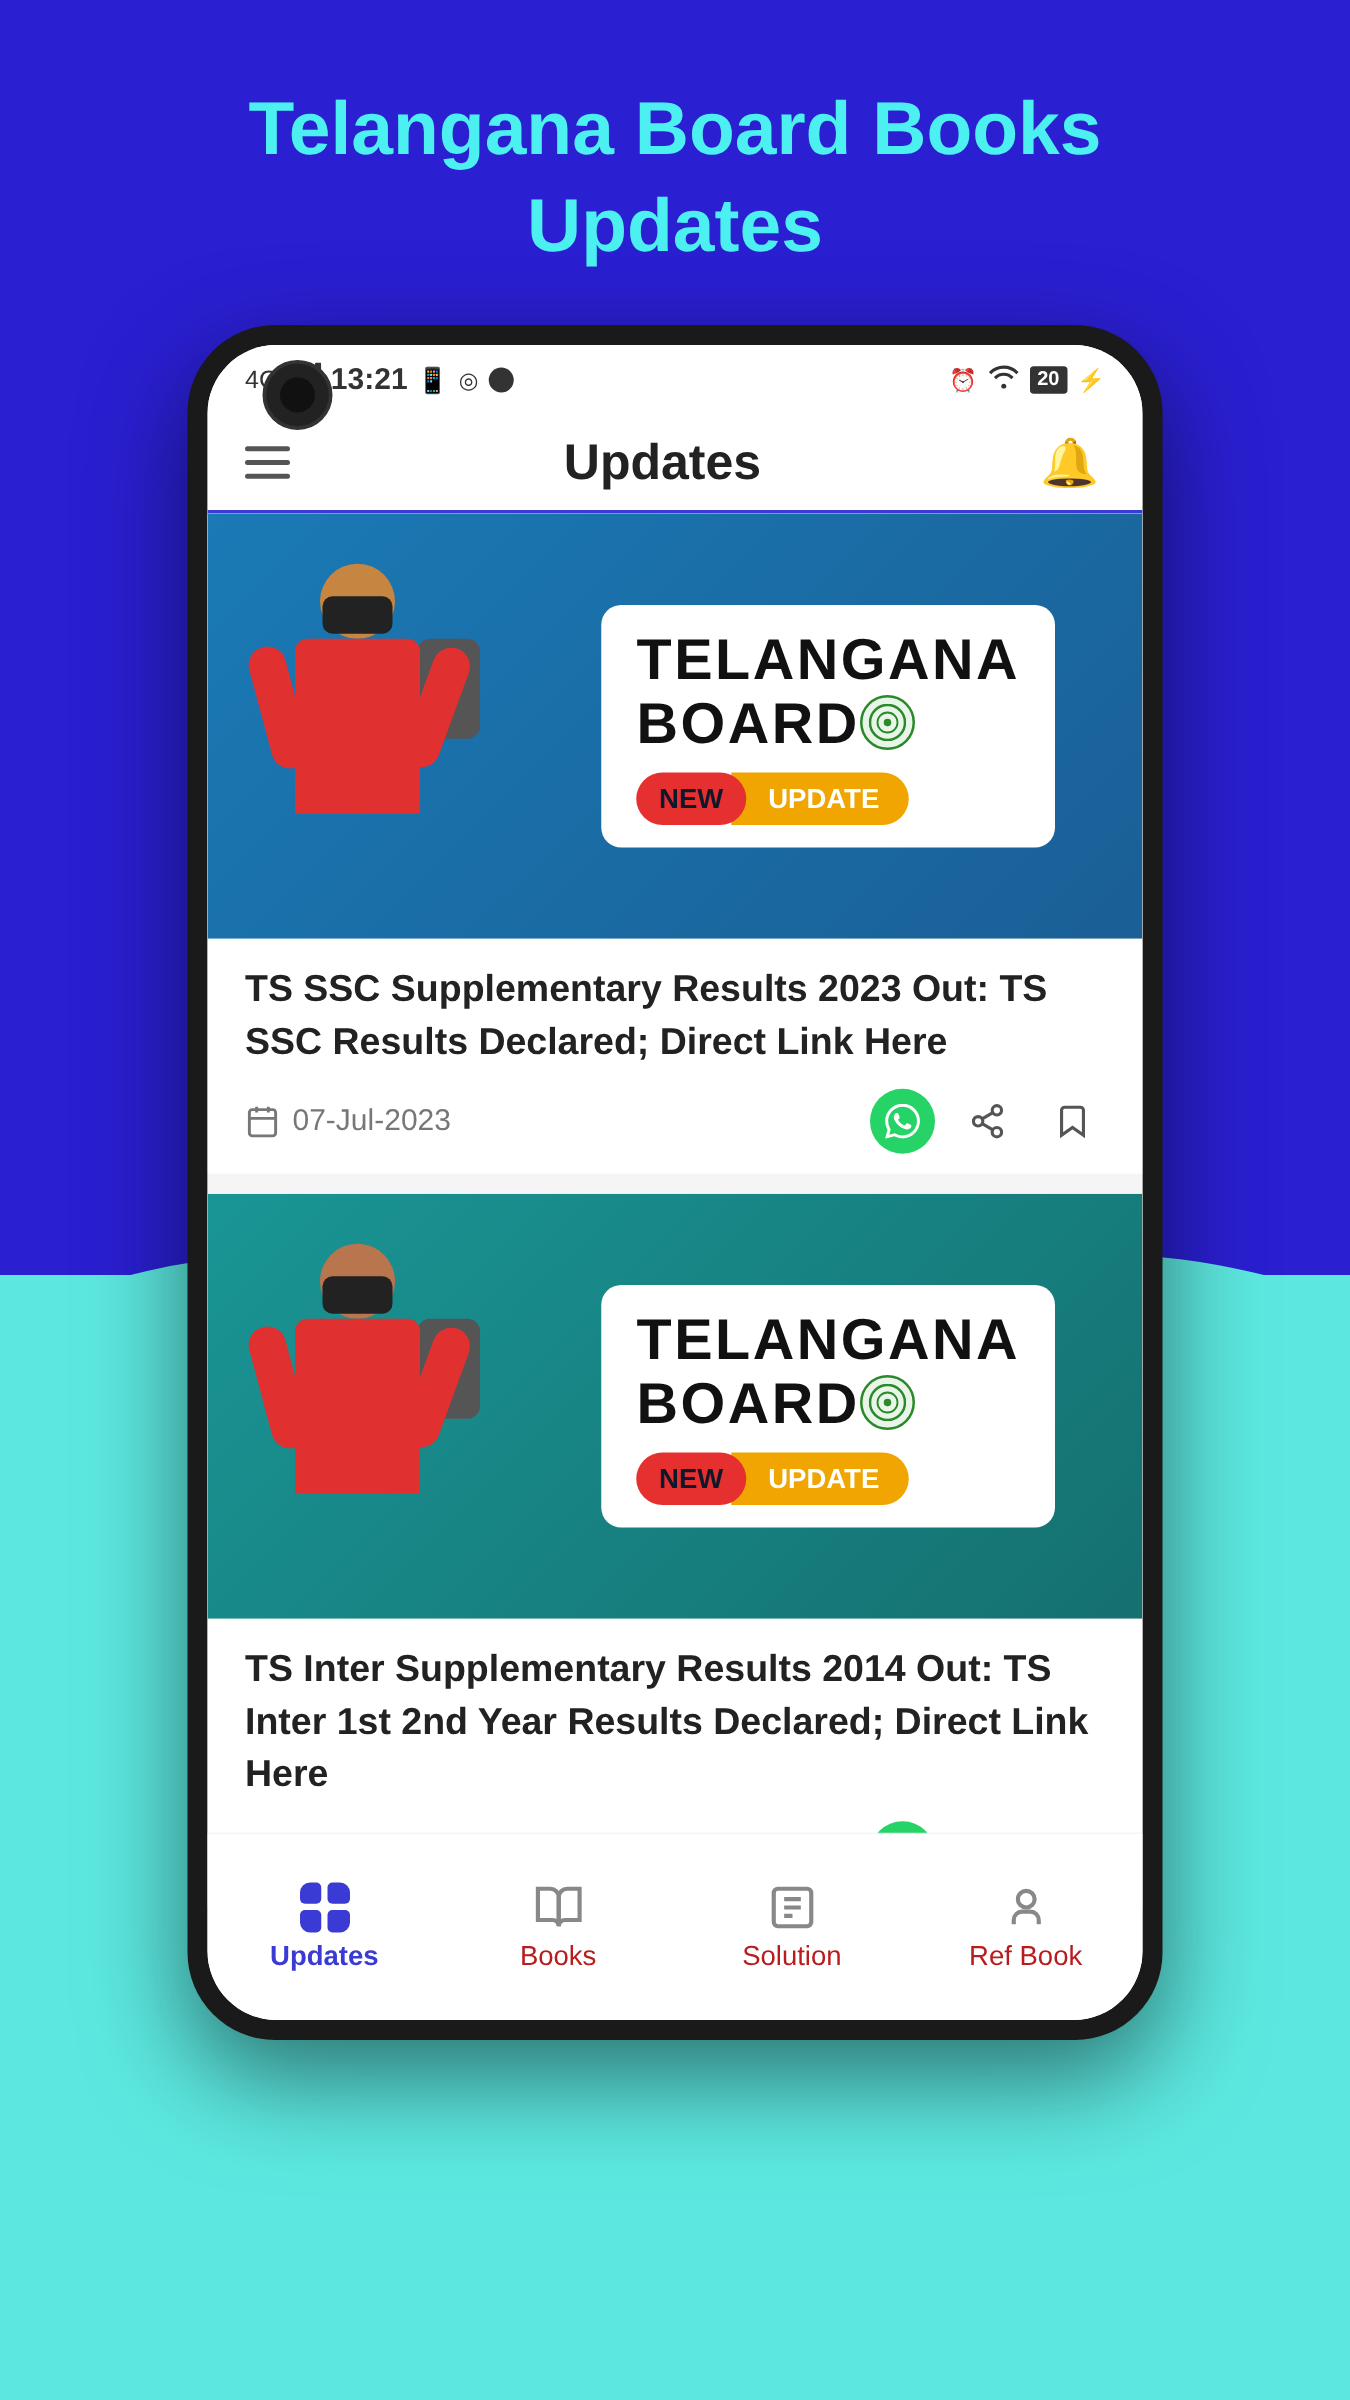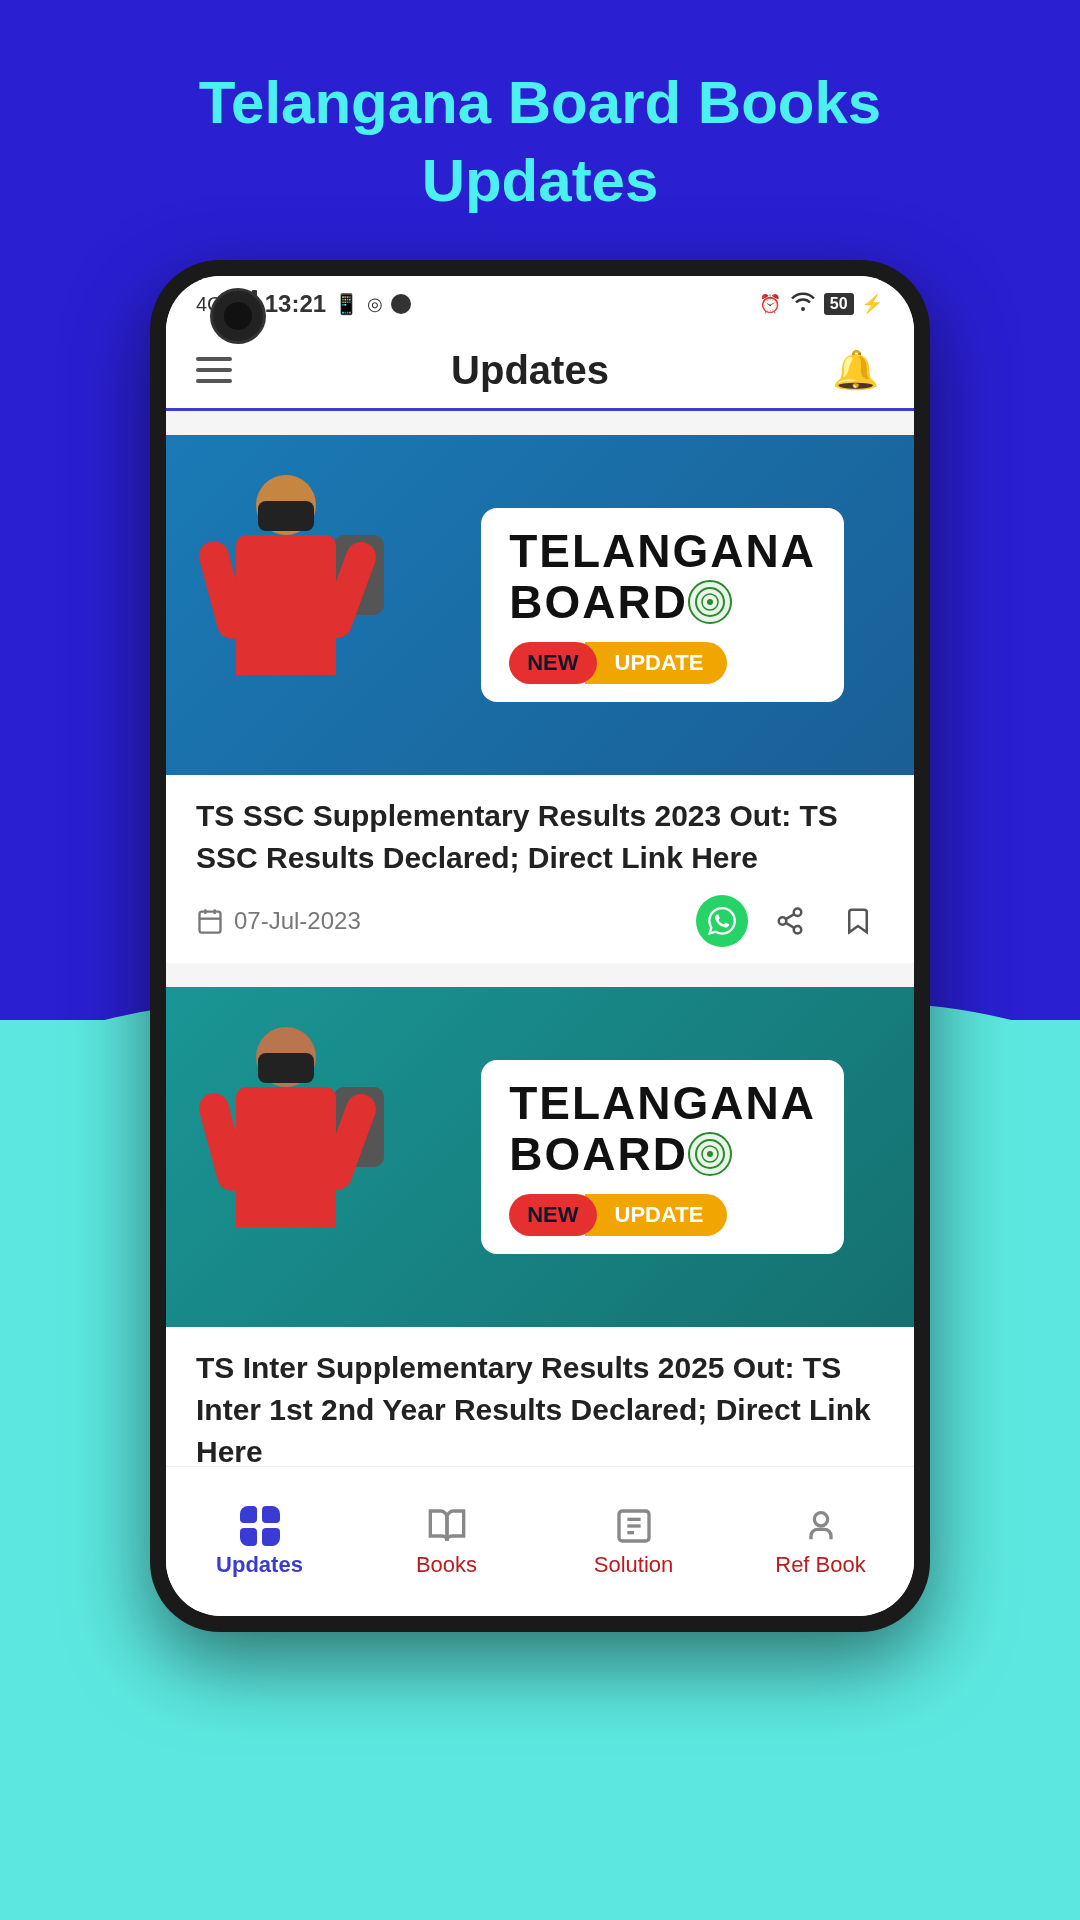--- a/index.html
+++ b/index.html
@@ -173,21 +173,20 @@
     }
     .news-card {
       background: #fff;
       margin-bottom: 16px;
     }
     .news-banner {
       width: 100%;
       height: 340px;
       position: relative;
       overflow: hidden;
-      margin-top: 24px;
     }
     .banner-bg-1 {
       background: linear-gradient(135deg, #1a7ab5 0%, #1a5f96 100%);
       width: 100%;
       height: 100%;
       display: flex;
       align-items: center;
       justify-content: flex-end;
       padding-right: 40px;
       position: relative;
@@ -466,21 +465,21 @@
         </div>
         <div class="status-right">
           <span style="font-size:18px;">⏰</span>
           <span>
             <svg width="26" height="20" viewBox="0 0 26 20" fill="#333">
               <path d="M13 16a2 2 0 1 1 0 4 2 2 0 0 1 0-4z"></path>
               <path d="M6 11.5a9.5 9.5 0 0 1 14 0" stroke="#333" stroke-width="2.5" fill="none"></path>
               <path d="M2 7.5a15 15 0 0 1 22 0" stroke="#333" stroke-width="2.5" fill="none"></path>
             </svg>
           </span>
-          <span style="font-size:16px; background:#333; color:#fff; padding:2px 6px; border-radius:3px; font-weight:700; font-size:16px;">50</span>
+          <span style="font-size:16px; background:#333; color:#fff; padding:2px 6px; border-radius:3px; font-weight:700; font-size:16px;">20</span>
           <span style="font-size:18px;">⚡</span>
         </div>
       </div>
 
       <div class="app-bar">
         <div class="hamburger-icon">
           <span></span>
           <span></span>
           <span></span>
         </div>
@@ -597,21 +596,21 @@
                   </div>
                   <div class="badge-new-update">
                     <span class="badge-new">NEW</span>
                     <span class="badge-update">UPDATE</span>
                   </div>
                 </div>
               </div>
             </div>
           </div>
           <div class="news-content">
-            <div class="news-title">TS Inter Supplementary Results 2025 Out: TS Inter 1st 2nd Year Results Declared; Direct Link Here</div>
+            <div class="news-title">TS Inter Supplementary Results 2014 Out: TS Inter 1st 2nd Year Results Declared; Direct Link Here</div>
             <div class="news-meta">
               <div class="news-date">
                 <svg class="calendar-icon" viewBox="0 0 24 24" fill="none" stroke="#777" stroke-width="2">
                   <rect x="3" y="4" width="18" height="18" rx="2"></rect>
                   <line x1="16" y1="2" x2="16" y2="6"></line>
                   <line x1="8" y1="2" x2="8" y2="6"></line>
                   <line x1="3" y1="10" x2="21" y2="10"></line>
                 </svg>
                 <span>07-Jul-2023</span>
               </div>

